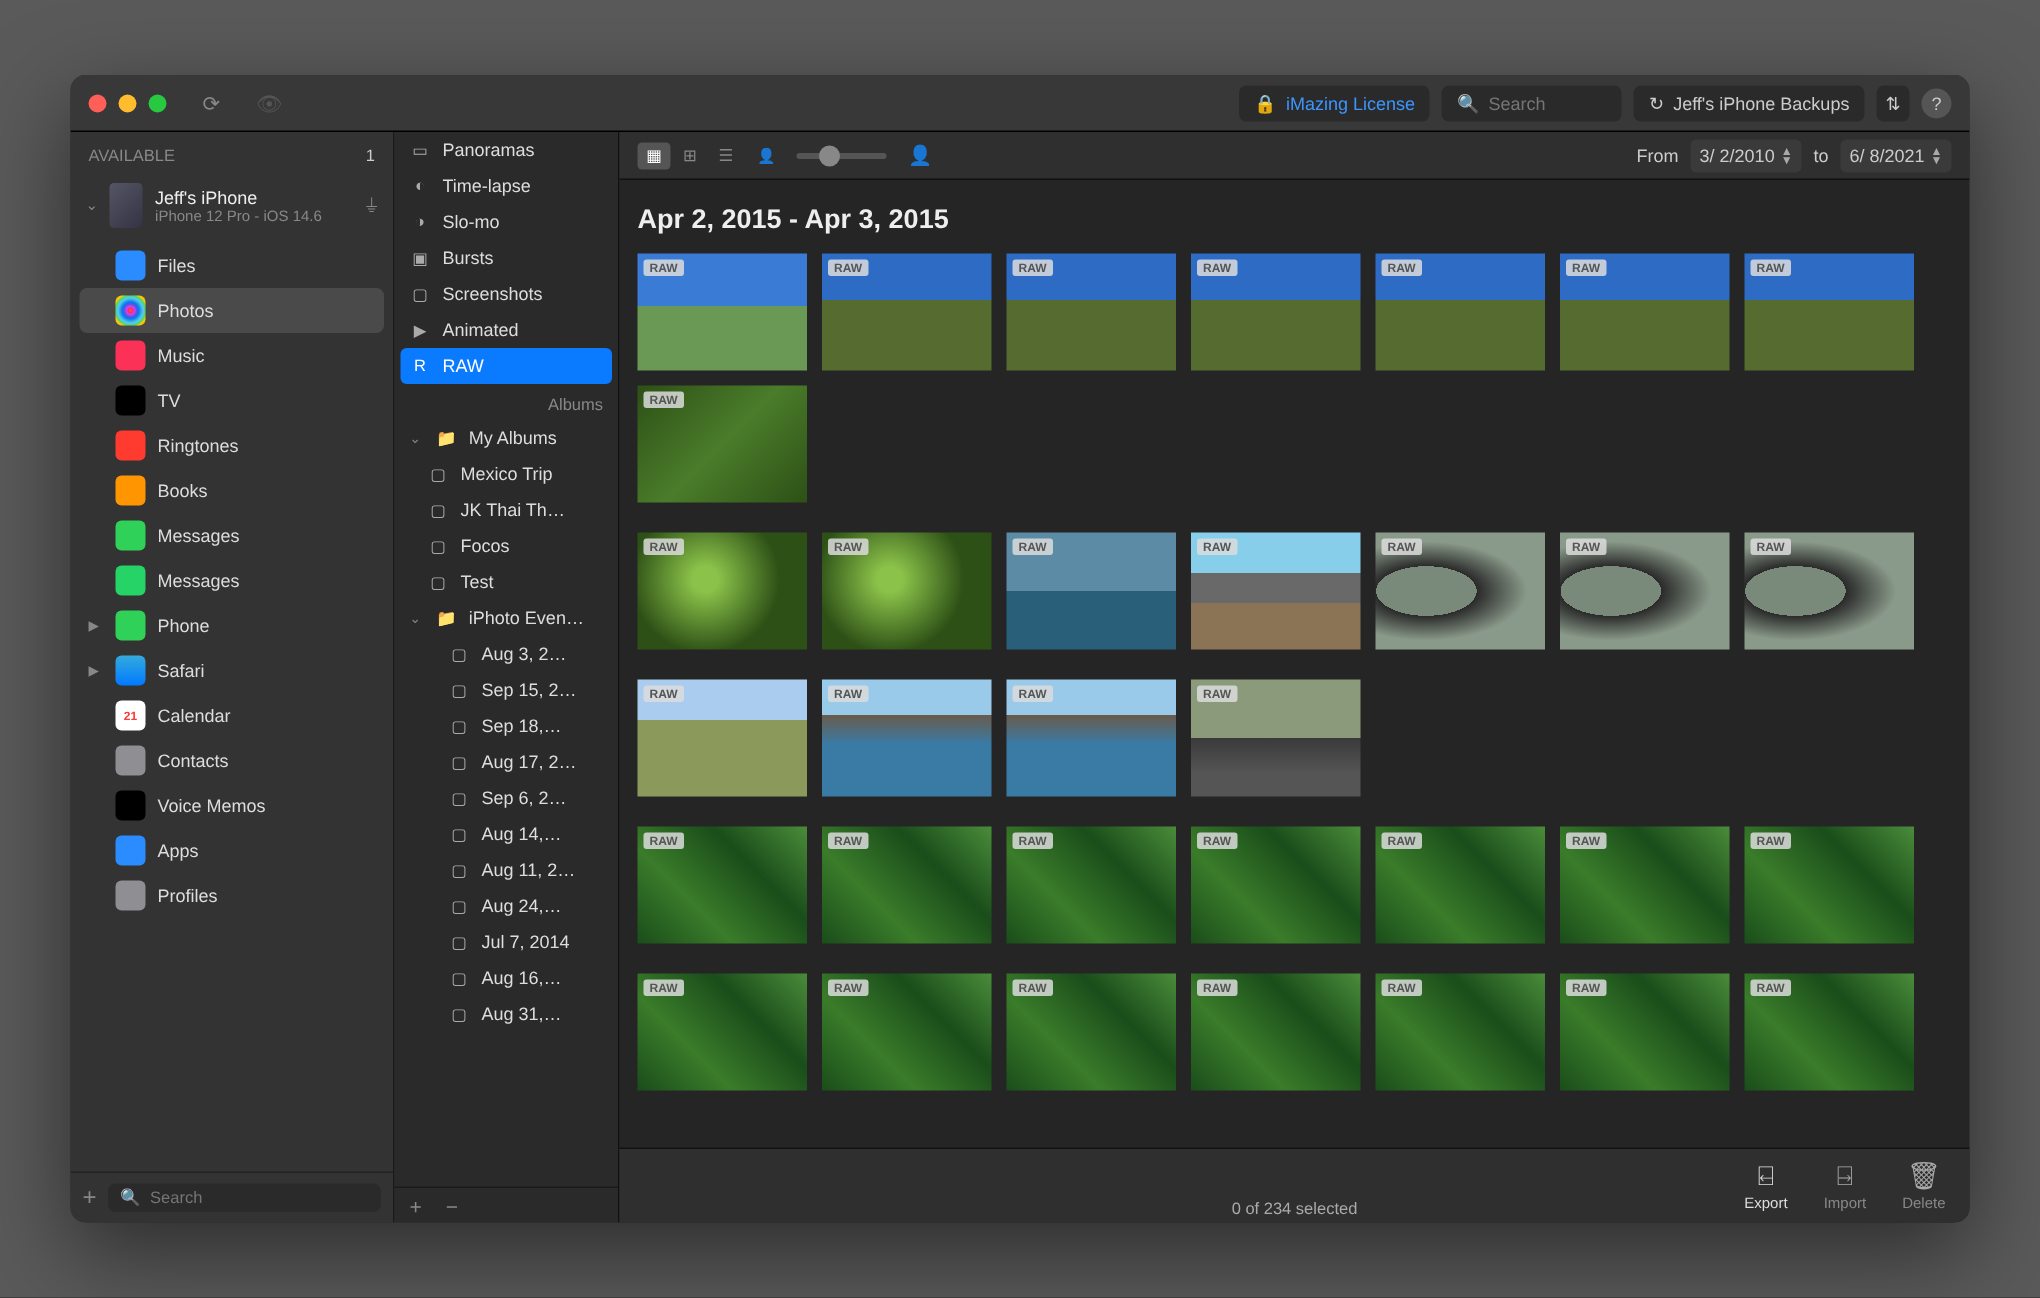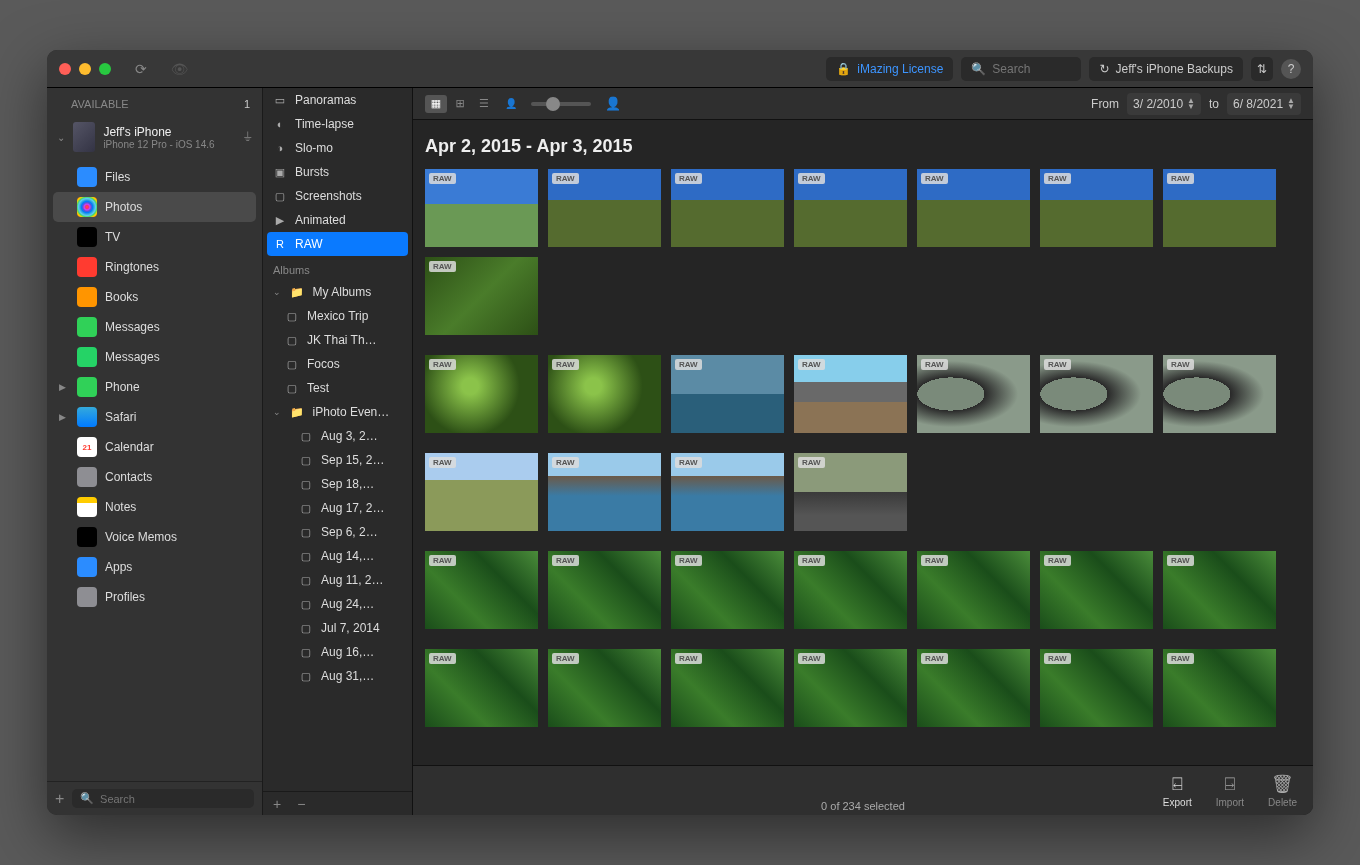--- a/index.html
+++ b/index.html
@@ -19,21 +19,21 @@
   .tb-btn { background: #2a2a2a; border-radius: 5px; padding: 4px 10px; display: flex; align-items: center; gap: 6px; font-size: 12px; color: #ccc; margin-left: 8px; height: 24px; }
   .tb-license { color: #3d95ff; text-align: right; }
   .tb-search { width: 120px; }
   .tb-search input { background: transparent; border: none; color: #ccc; font-size: 12px; outline: none; width: 80px; }
   .tb-help { width: 20px; height: 20px; border-radius: 50%; background: #555; color: #ccc; display: flex; align-items: center; justify-content: center; font-size: 12px; margin-left: 8px; }
   
   .body { flex: 1; display: flex; min-height: 0; }
   
   
   .sidebar1 { width: 216px; background: #333333; display: flex; flex-direction: column; border-right: 1px solid #1a1a1a; }
-  .sb1-header { color: #888; font-size: 11px; padding: 10px 12px 6px; display: flex; justify-content: space-between; margin-left: 12px; }
+  .sb1-header { color: #888; font-size: 11px; padding: 10px 12px 6px; display: flex; justify-content: space-between; }
   .device { display: flex; align-items: center; padding: 6px 10px; gap: 8px; }
   .device-arrow { color: #888; font-size: 10px; }
   .device-thumb { width: 22px; height: 30px; background: linear-gradient(135deg,#556,#334); border-radius: 3px; }
   .device-info { flex: 1; }
   .device-name { font-size: 12px; color: #eee; }
   .device-sub { font-size: 10px; color: #888; }
   .device-usb { color: #888; font-size: 12px; }
   .sb1-list { list-style: none; padding: 4px 6px; overflow-y: auto; flex: 1; }
   .sb1-item { display: flex; align-items: center; gap: 8px; padding: 5px 8px 5px 24px; font-size: 12px; color: #ddd; border-radius: 5px; cursor: pointer; }
   .sb1-item.selected { background: #4a4a4a; }
@@ -60,21 +60,21 @@
   .sb1-footer .plus { color: #888; font-size: 16px; }
   .sb1-search { flex: 1; background: #2a2a2a; border-radius: 5px; padding: 3px 8px; display: flex; align-items: center; gap: 6px; }
   .sb1-search input { background: transparent; border: none; color: #ccc; font-size: 11px; outline: none; width: 100%; }
   
   
   .sidebar2 { width: 150px; background: #2a2a2a; border-right: 1px solid #111; display: flex; flex-direction: column; }
   .sb2-item { display: flex; align-items: center; gap: 8px; padding: 5px 10px; font-size: 12px; color: #ddd; cursor: pointer; }
   .sb2-item.selected { background: #0a7aff; color: #fff; border-radius: 4px; margin: 0 4px; padding: 5px 6px; }
   .sb2-icon { width: 14px; height: 14px; display: flex; align-items: center; justify-content: center; color: #aaa; font-size: 11px; }
   .sb2-item.selected .sb2-icon { color: #fff; }
-  .sb2-section { color: #888; font-size: 11px; padding: 8px 10px 4px; }
+  .sb2-section { color: #888; font-size: 11px; padding: 8px 10px 4px; text-align: right; }
   .sb2-sub { padding-left: 22px; }
   .sb2-sub2 { padding-left: 36px; }
   .sb2-arrow { font-size: 9px; color: #888; margin-right: 2px; }
   .sb2-list { overflow-y: auto; flex: 1; }
   .sb2-footer { height: 24px; border-top: 1px solid #1a1a1a; display: flex; align-items: center; padding: 0 10px; color: #888; font-size: 14px; gap: 16px; }
   
   
   .main { flex: 1; display: flex; flex-direction: column; background: #252525; min-width: 0; }
   .toolbar { height: 32px; background: #2f2f2f; border-bottom: 1px solid #111; display: flex; align-items: center; padding: 0 12px; gap: 10px; }
   .view-modes { display: flex; gap: 2px; }
@@ -164,20 +164,24 @@
       <ul class="sb1-list" id="sb1-list">
           <li class="sb1-item">
             <span class="app-icon ic-files"></span>
             <span>Files</span>
           </li>
           <li class="sb1-item selected">
             <span class="app-icon ic-photos"></span>
             <span>Photos</span>
           </li>
           <li class="sb1-item">
+            <span class="app-icon ic-music"></span>
+            <span>Music</span>
+          </li>
+          <li class="sb1-item">
             <span class="app-icon ic-tv"></span>
             <span>TV</span>
           </li>
           <li class="sb1-item">
             <span class="app-icon ic-ring"></span>
             <span>Ringtones</span>
           </li>
           <li class="sb1-item">
             <span class="app-icon ic-books"></span>
             <span>Books</span>
@@ -200,24 +204,20 @@
             <span class="app-icon ic-safari"></span>
             <span>Safari</span>
           </li>
           <li class="sb1-item">
             <span class="app-icon ic-cal">21</span>
             <span>Calendar</span>
           </li>
           <li class="sb1-item">
             <span class="app-icon ic-contacts"></span>
             <span>Contacts</span>
-          </li>
-          <li class="sb1-item">
-            <span class="app-icon ic-notes"></span>
-            <span>Notes</span>
           </li>
           <li class="sb1-item">
             <span class="app-icon ic-voice"></span>
             <span>Voice Memos</span>
           </li>
           <li class="sb1-item">
             <span class="app-icon ic-apps"></span>
             <span>Apps</span>
           </li>
           <li class="sb1-item">

